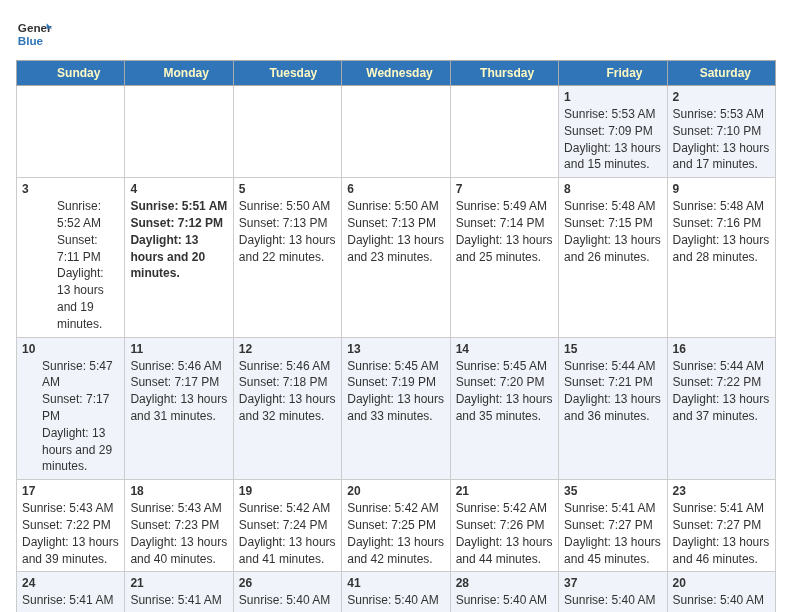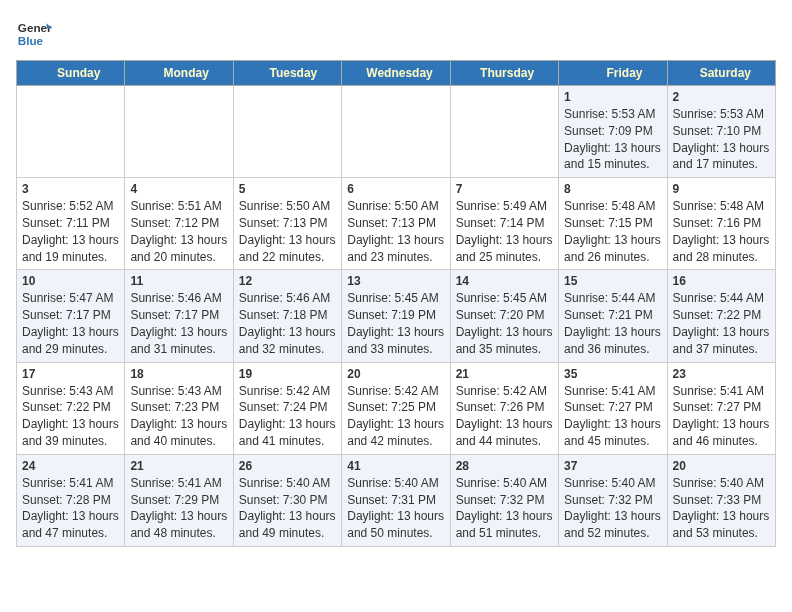--- a/index.html
+++ b/index.html
@@ -126,27 +126,27 @@
         <td>
           <span class="day-num">2</span>
           <div class="day-info" style="white-space: pre-line;">Sunrise: 5:53 AM
 Sunset: 7:10 PM
 Daylight: 13 hours and 17 minutes.</div>
         </td>
       </tr>
       <tr>
         <td>
           <span class="day-num">3</span>
-          <div class="day-info" style="white-space: pre-line;">Sunrise: 5:52 AM
+          <div class="day-info" style="white-space: pre-line; margin-left: 35px;">Sunrise: 5:52 AM
 Sunset: 7:11 PM
 Daylight: 13 hours and 19 minutes.</div>
         </td>
         <td>
           <span class="day-num">4</span>
-          <div class="day-info" style="white-space: pre-line;">Sunrise: 5:51 AM
+          <div class="day-info" style="white-space: pre-line; font-weight: bold;">Sunrise: 5:51 AM
 Sunset: 7:12 PM
 Daylight: 13 hours and 20 minutes.</div>
         </td>
         <td>
           <span class="day-num">5</span>
           <div class="day-info" style="white-space: pre-line;">Sunrise: 5:50 AM
 Sunset: 7:13 PM
 Daylight: 13 hours and 22 minutes.</div>
         </td>
         <td>
@@ -170,21 +170,21 @@
         <td>
           <span class="day-num">9</span>
           <div class="day-info" style="white-space: pre-line;">Sunrise: 5:48 AM
 Sunset: 7:16 PM
 Daylight: 13 hours and 28 minutes.</div>
         </td>
       </tr>
       <tr>
         <td>
           <span class="day-num">10</span>
-          <div class="day-info" style="white-space: pre-line;">Sunrise: 5:47 AM
+          <div class="day-info" style="white-space: pre-line; margin-left: 20px;">Sunrise: 5:47 AM
 Sunset: 7:17 PM
 Daylight: 13 hours and 29 minutes.</div>
         </td>
         <td>
           <span class="day-num">11</span>
           <div class="day-info" style="white-space: pre-line;">Sunrise: 5:46 AM
 Sunset: 7:17 PM
 Daylight: 13 hours and 31 minutes.</div>
         </td>
         <td>

